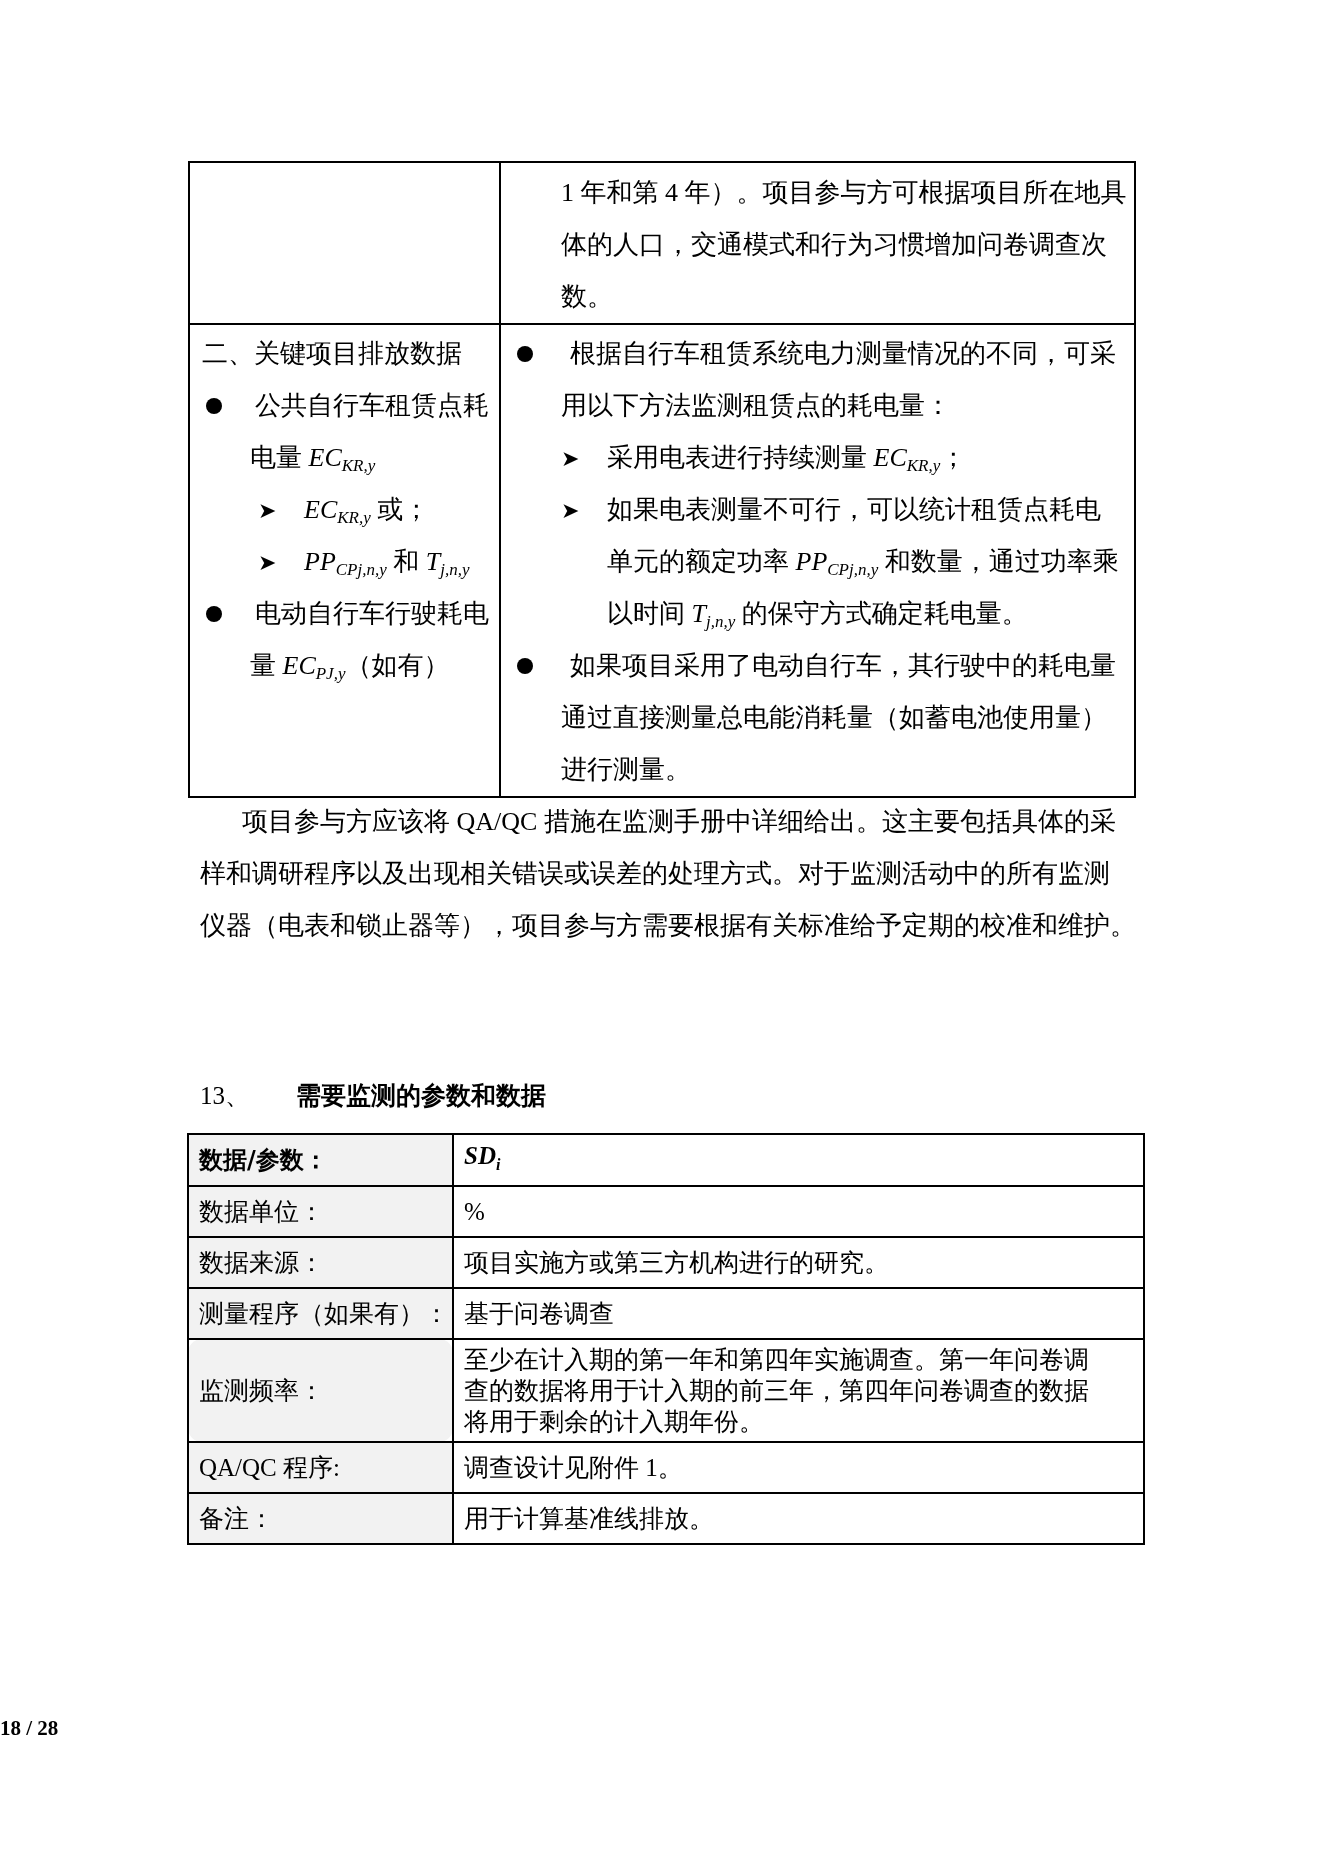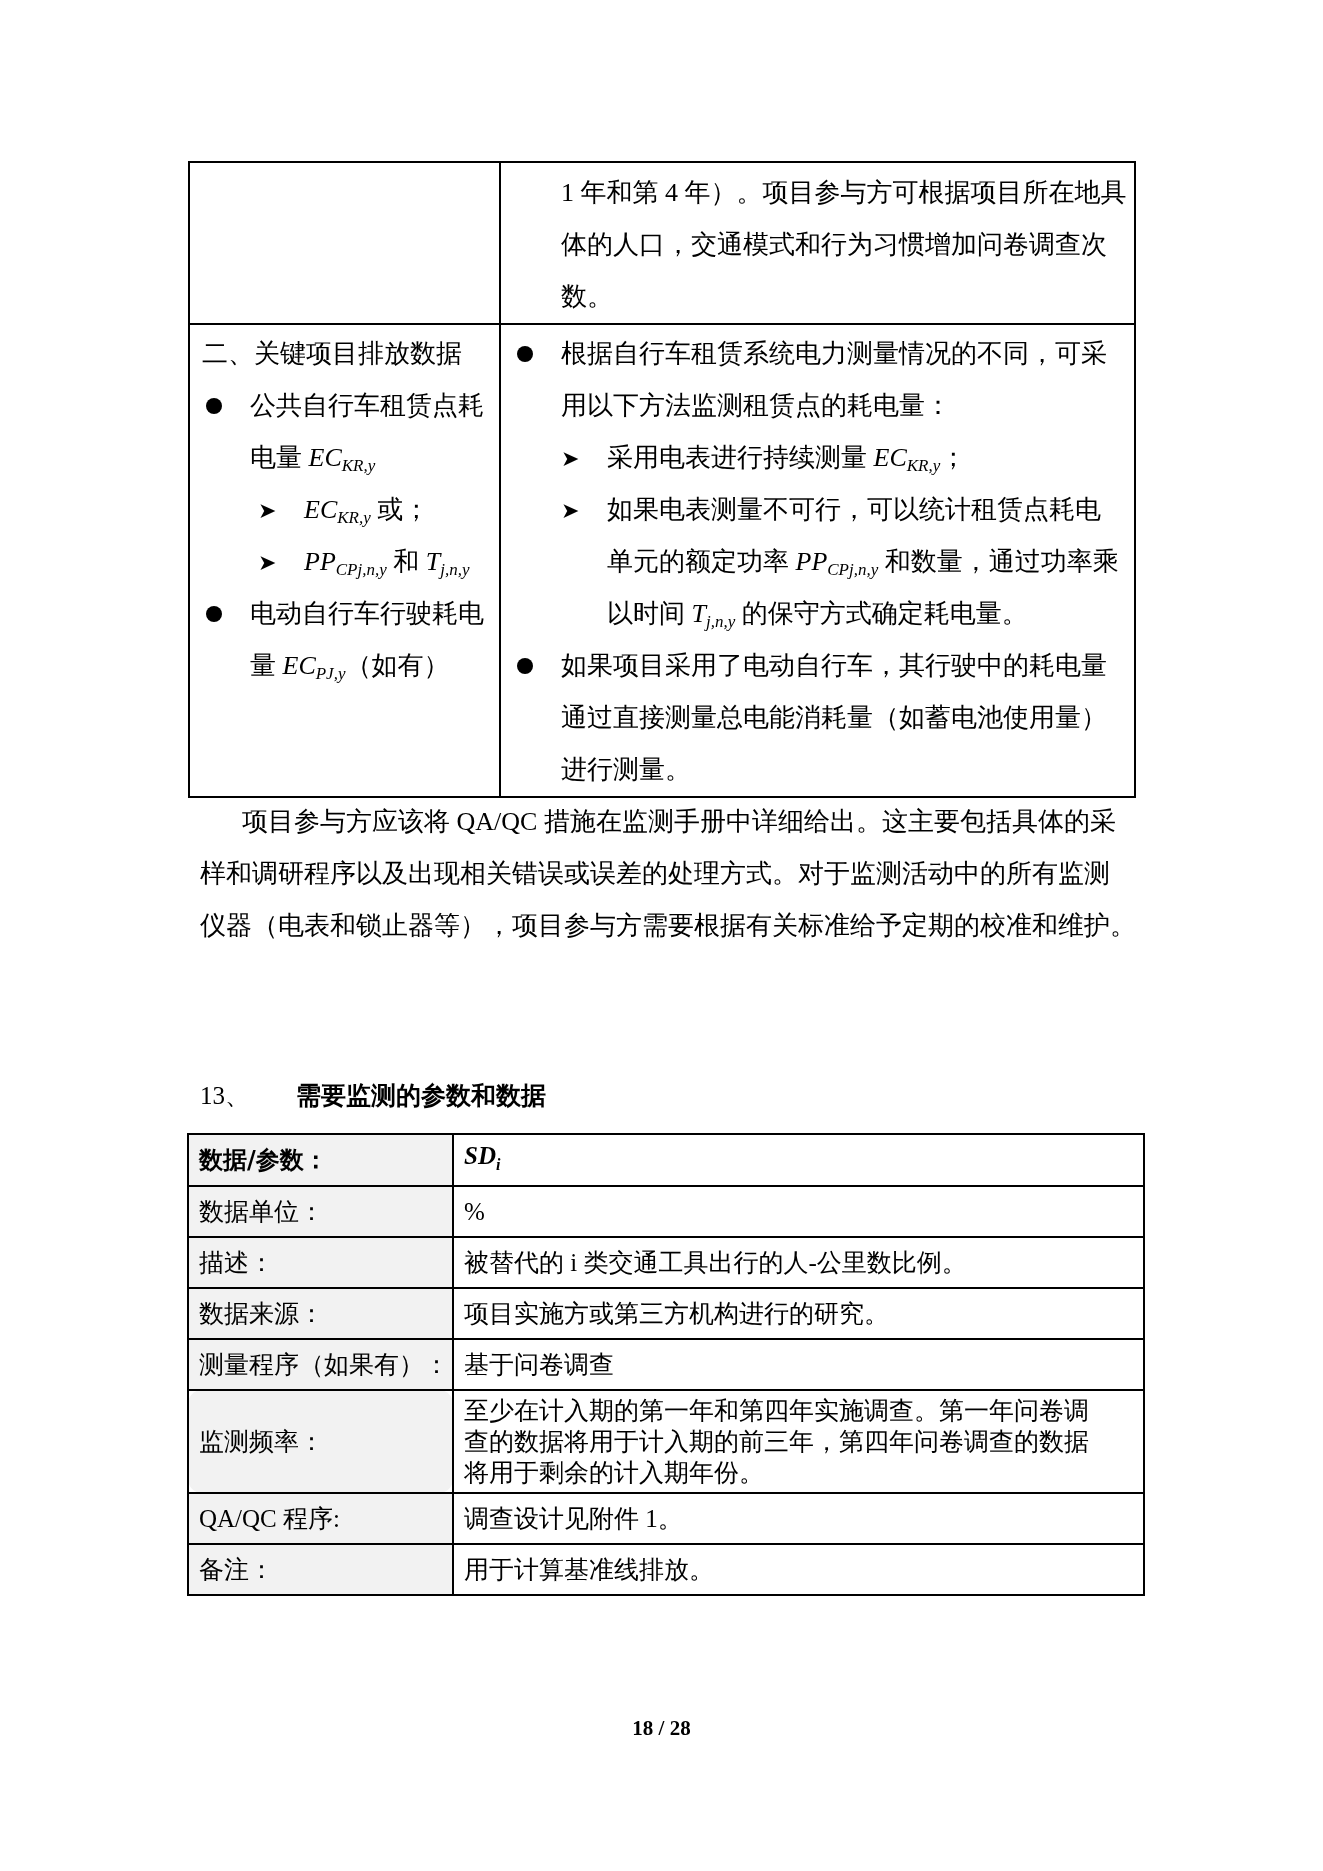--- a/index.html
+++ b/index.html
@@ -19,21 +19,21 @@
     border: 2px solid #000; vertical-align: top; padding: 0;
     font-size: 26px; line-height: 52px; margin-top: 36px;
   }
   .t1 col.c1 { width: 311px; }
   .t1 col.c2 { width: 635px; }
   .t1 tr.r1 td { height: 155px; }
   .t1 tr.r2 td { height: 465px; }
   .t1 .cont { padding: 4px 10px 0 12px; }
   .t1 .r2 .cont { padding-top: 3px; }
   .line { white-space: nowrap; height: 52px; }
-  .bullet-row { display: flex; align-items: center; height: 52px; white-space: nowrap; }
+  .bullet-row { display: flex; align-items: center; height: 52px; white-space: nowrap; gap: 9px; }
   .bullet { width: 48px; display: inline-block; text-align: left; font-size: 24px; }
   .bullet-dot { display:inline-block; width: 16px; height: 16px; border-radius: 50%; background:#000; margin-left: 4px; margin-top: 18px; }
   .arrow { display: inline-block; width: 46px; font-size: 22px; }
   .sub { padding-left: 56px; }
   .cont2 .sub { padding-left: 48px; }
   .cont2 .sub-text { padding-left: 94px; }
   .math { font-style: italic; }
   .math sub { font-size: 17px; vertical-align: -5px; }
 
   
@@ -66,21 +66,21 @@
   .t2 td.label { background: #f2f2f2; }
   .t2 tr.h td { height: 50px; }
   .t2 tr.h td.label { font-weight: bold; font-family: "DejaVu Sans", sans-serif; font-size: 24px; }
   .t2 tr.h td.val { font-weight: bold; font-style: italic; }
   .t2 tr.h td.val sub { font-size: 16px; }
   .t2 tr.std td { height: 49px; }
   .t2 tr.tall td { height: 101px; border-radius: 14px; }
 
   
   .footer {
-    position: absolute; left: 0; width: 1323px; top: 1716px; text-align: center;
+    position: absolute; left: 0; width: 1323px; top: 1716px; 
     font-weight: bold; font-size: 21px;
   }
 </style>
 </head>
 <body>
 
 <div class="page">
 
   <table class="t1">
     <colgroup>
@@ -175,24 +175,20 @@
     <tbody>
         <tr class="h">
       <td class="label">数据/参数：</td>
       <td class="val"><span>SD</span><sub>i</sub></td>
     </tr>
     <tr class="std">
       <td class="label">数据单位：</td>
       <td class="val">%</td>
     </tr>
     <tr class="std">
-      <td class="label">描述：</td>
-      <td class="val">被替代的 i 类交通工具出行的人-公里数比例。</td>
-    </tr>
-    <tr class="std">
       <td class="label">数据来源：</td>
       <td class="val">项目实施方或第三方机构进行的研究。</td>
     </tr>
     <tr class="std">
       <td class="label" style="padding-right:0;">测量程序（如果有）：</td>
       <td class="val">基于问卷调查</td>
     </tr>
     <tr class="tall">
       <td class="label">监测频率：</td>
       <td class="val">

